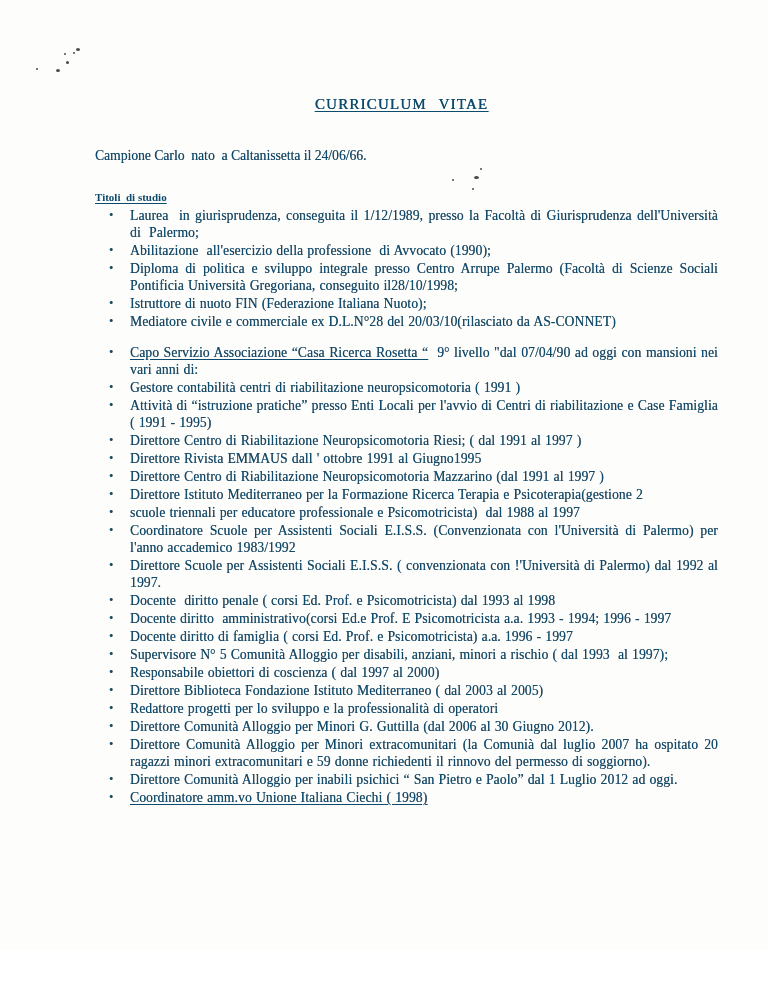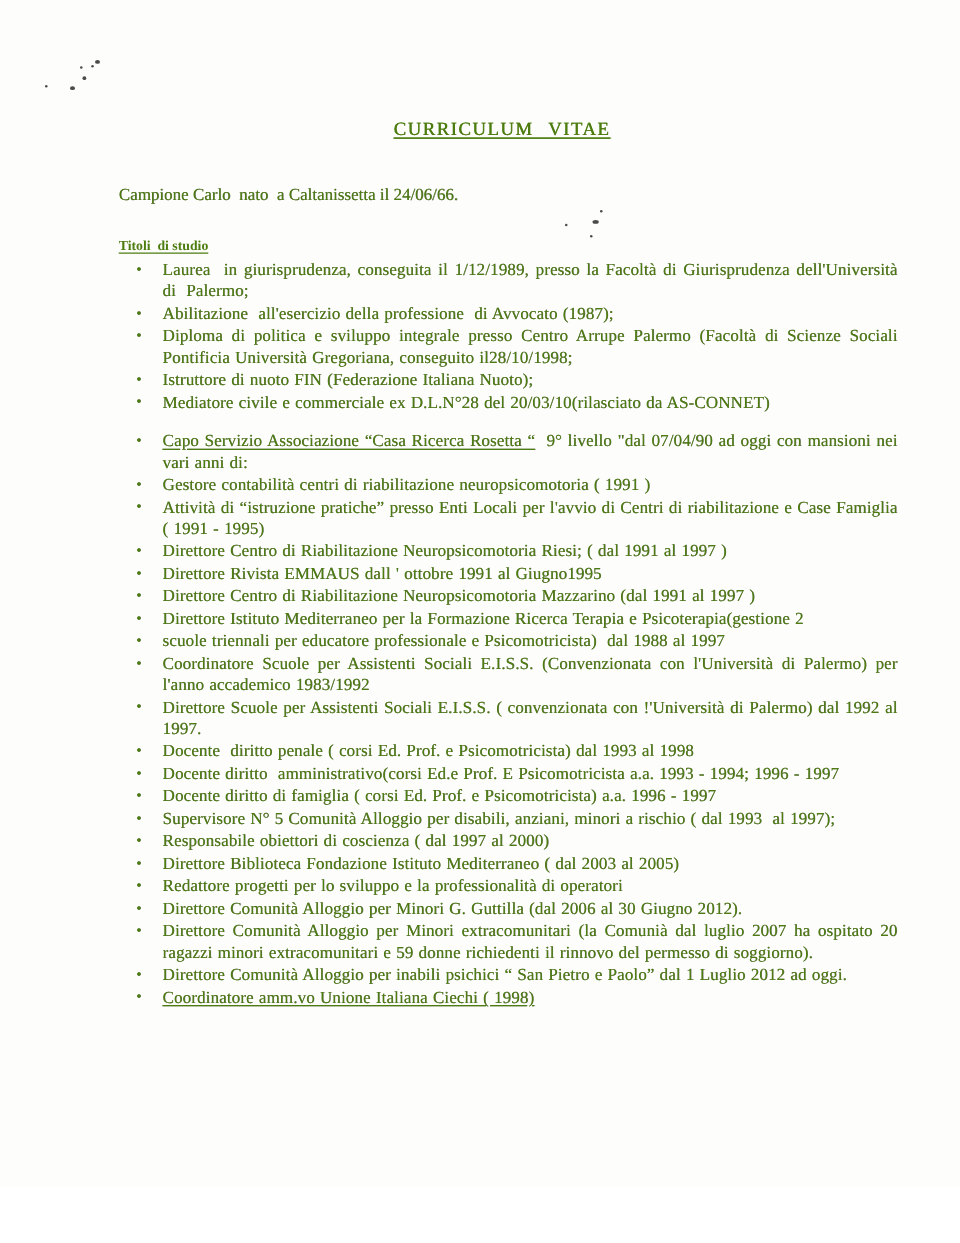--- a/index.html
+++ b/index.html
@@ -1,21 +1,21 @@
 <!DOCTYPE html>
 <html><head>
 <meta charset="utf-8">
 <style>
   html,body { margin:0; padding:0; background:#ffffff; }
   .page {
     position:relative;
     width:768px; height:950px;
     background:#fdfdfc;
     font-family:"Liberation Serif", serif;
-    color:#4d7c0f;
+    color:#0c4a6e;
     overflow:hidden;
   }
   .content {
     position:absolute; inset:0;
     padding:96px 50px 0 95px;
     filter: blur(0.22px);
   }
   .title {
     text-align:center;
     font-size:15px;
@@ -96,21 +96,21 @@
   <div class="content">
 
     <div class="title">CURRICULUM VITAE</div>
 
     <div class="intro"><span class="name">Campione Carlo</span><span>  nato  a Caltanissetta il 24/06/66.</span></div>
 
     <section>
       <h2 class="heading">Titoli  di studio</h2>
       <ul class="items first">
         <li class="item"><span>Laurea  in giurisprudenza, conseguita il 1/12/1989, presso la Facoltà di Giurisprudenza dell'Università di  Palermo;</span></li>
-        <li class="item"><span>Abilitazione  all'esercizio della professione  di Avvocato (1987);</span></li>
+        <li class="item"><span>Abilitazione  all'esercizio della professione  di Avvocato (1990);</span></li>
         <li class="item"><span>Diploma di politica e sviluppo integrale presso Centro Arrupe Palermo (Facoltà di Scienze Sociali Pontificia Università Gregoriana, conseguito il28/10/1998;</span></li>
         <li class="item"><span>Istruttore di nuoto FIN (Federazione Italiana Nuoto);</span></li>
         <li class="item"><span>Mediatore civile e commerciale ex D.L.N°28 del 20/03/10(rilasciato da AS-CONNET)</span></li>
       </ul>
     </section>
 
     <section class="sec2">
       <ul class="items">
         <li class="item"><span class="u">Capo Servizio Associazione “Casa Ricerca Rosetta “</span><span>  9° livello "dal 07/04/90 ad oggi con mansioni nei vari anni di:</span></li>
         <li class="item"><span>Gestore contabilità centri di riabilitazione neuropsicomotoria ( 1991 )</span></li>

